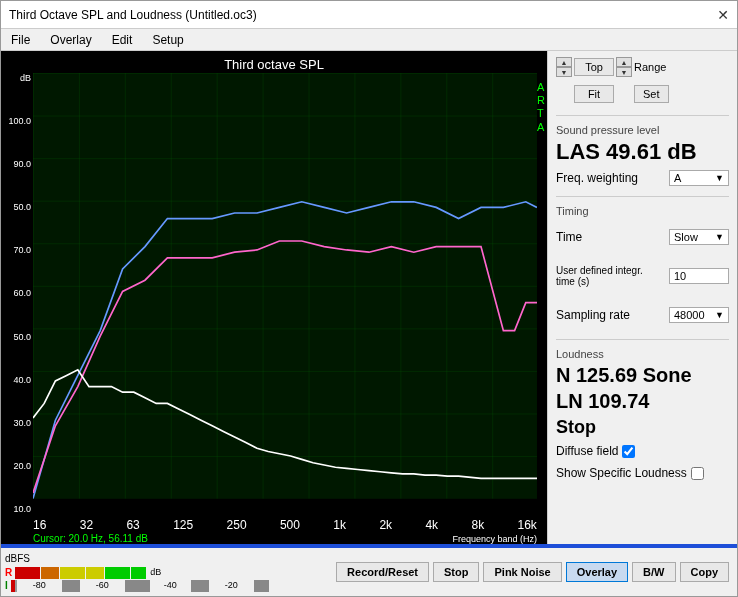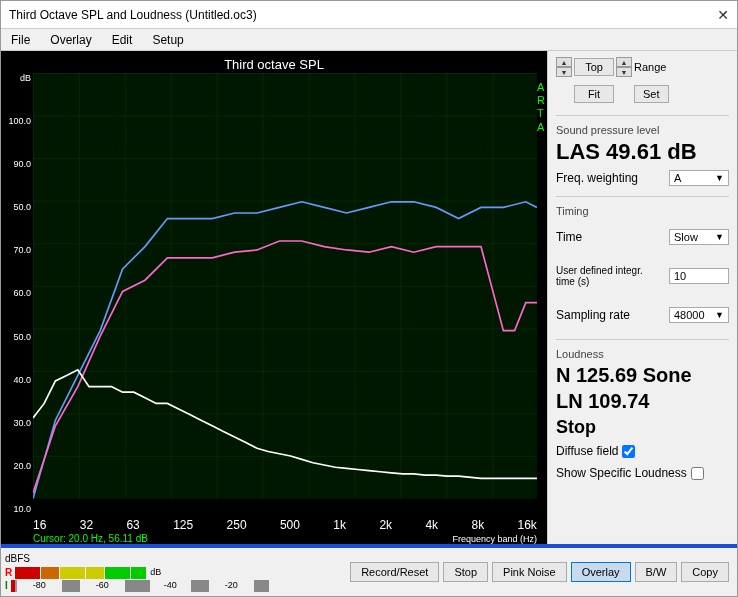--- a/index.html
+++ b/index.html
@@ -212,20 +212,21 @@
       gap: 4px;
       padding: 4px 8px;
       margin-left: auto;
     }
     .bottom-btn {
       padding: 3px 10px;
       background: #e8e8e8;
       border: 1px solid #aaa;
       cursor: pointer;
       font-size: 11px;
+      font-weight: bold;
     }
     .bottom-btn.active {
       background: #c8daf0;
       border-color: #0078d7;
     }
     .chart-wrapper {
       position: relative;
       flex: 1;
       display: flex;
       margin-top: 22px;

